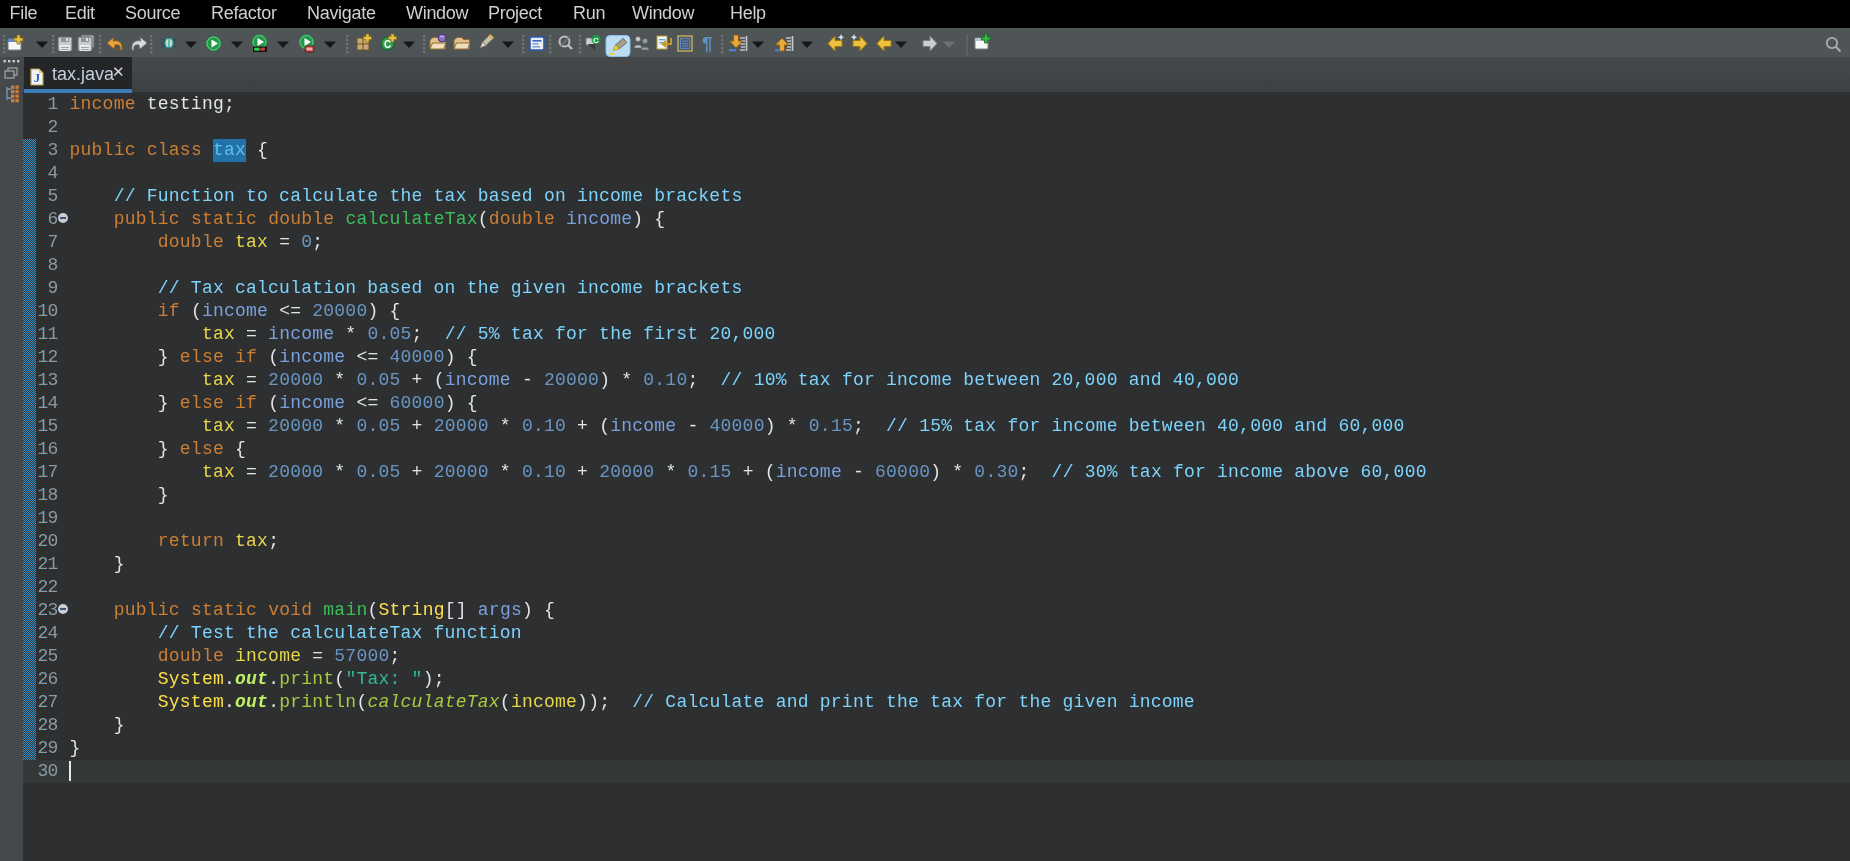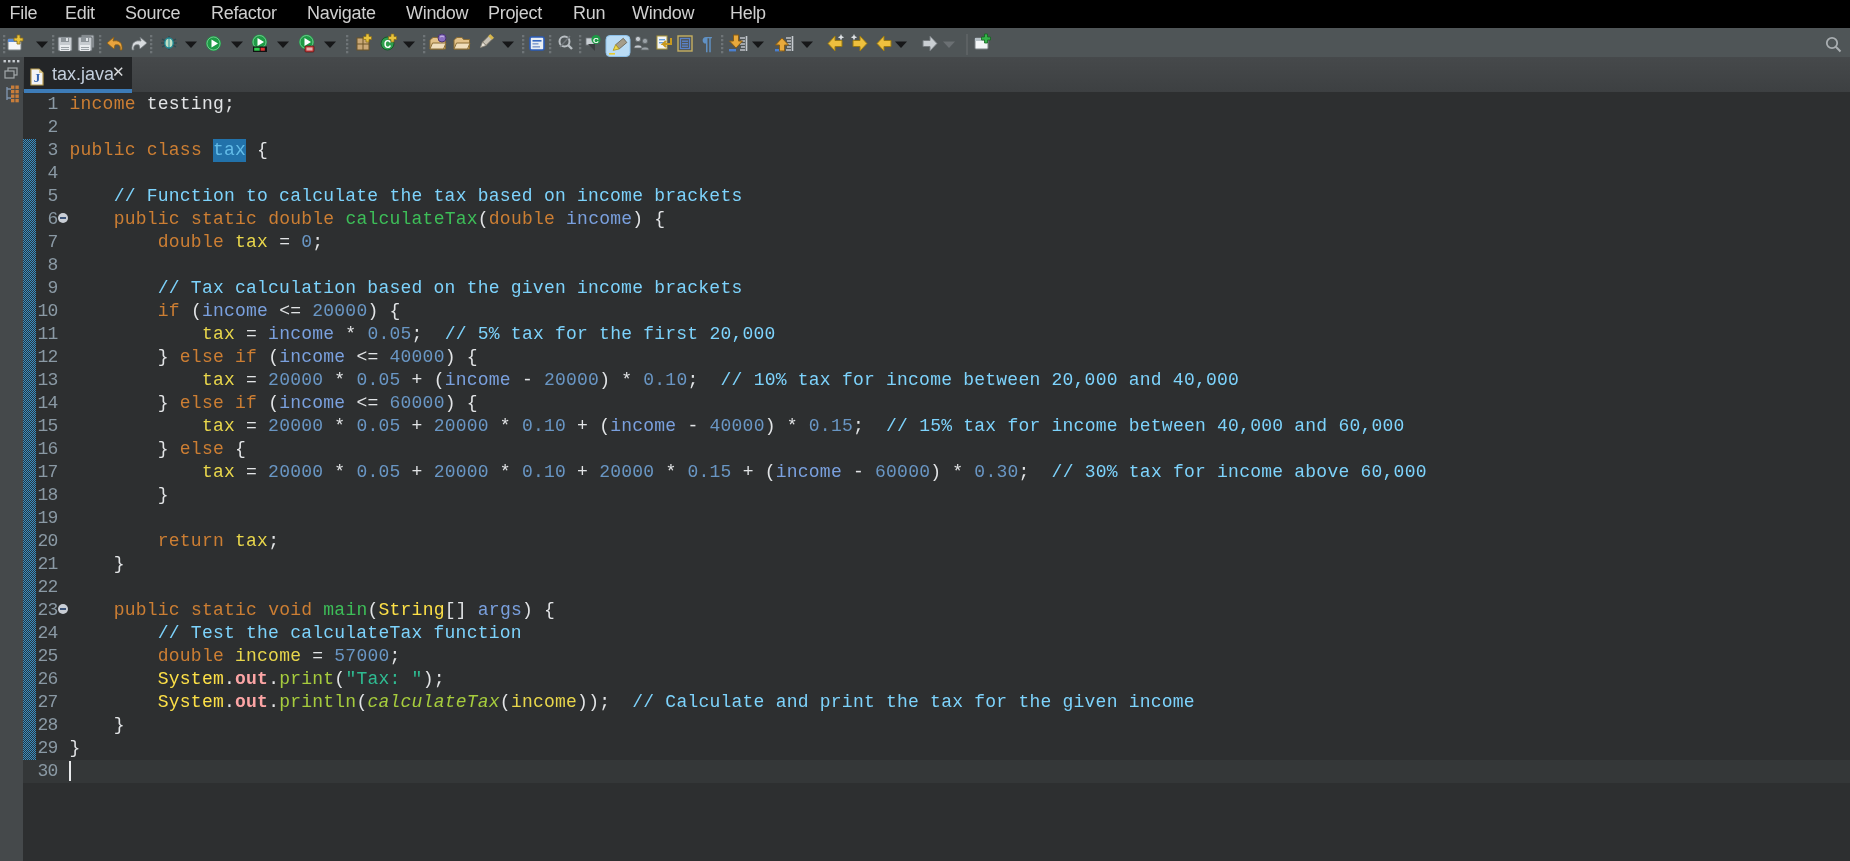--- a/index.html
+++ b/index.html
@@ -15,21 +15,21 @@
 #editor{position:absolute;left:23px;top:93px;width:1827px;height:768px;background:#2d2f30;}
 #curline{position:absolute;left:23px;top:759.5px;width:1827px;height:23px;background:#343738;}
 #range{position:absolute;left:23px;top:138.5px;width:13px;height:621px;background-image:repeating-conic-gradient(#2e3338 0% 25%, #3390c8 25% 50%, #2e3338 50% 75%, #3390c8 75% 100%);background-size:2px 2px;}
 pre{font-family:"Liberation Mono",monospace;font-size:18px;letter-spacing:0.23px;line-height:23px;}
 #gutter{position:absolute;left:23px;top:92.5px;width:34.5px;text-align:right;color:#8a99a4;letter-spacing:-0.8px;}
 #code{position:absolute;left:69.5px;top:92.5px;color:#e2e4e6;z-index:3;}
 i{font-style:normal;}
 i.k{color:#cc7e33;} i.c{color:#7dd3fc;} i.n{color:#6996c4;}
 i.p{color:#7aa0de;} i.v{color:#e8d64b;} i.d{color:#3dbe58;}
 i.m{color:#a6cc3d;} i.mi{color:#a6cc3d;font-style:italic;}
-i.t{color:#fde047;} i.sf{color:#fca5a5;font-weight:bold;}
+i.t{color:#fde047;} i.sf{color:#bef264;font-weight:bold;font-style:italic;}
 i.s{color:#2fbc92;}
 i.sel{color:#63bce8;position:relative;z-index:2;}
 #caret{position:absolute;left:69px;top:761px;width:2px;height:20px;background:#e8eaec;}
 .fold{position:absolute;width:10px;height:10px;border-radius:50%;background:#c9ced5;}
 .fold::after{content:"";position:absolute;left:2px;top:4px;width:6px;height:2px;background:#3b5377;}
 </style></head>
 <body>
 <div id="menubar">
 <span style="left:9.5px">File</span>
     <span style="left:65px">Edit</span>

